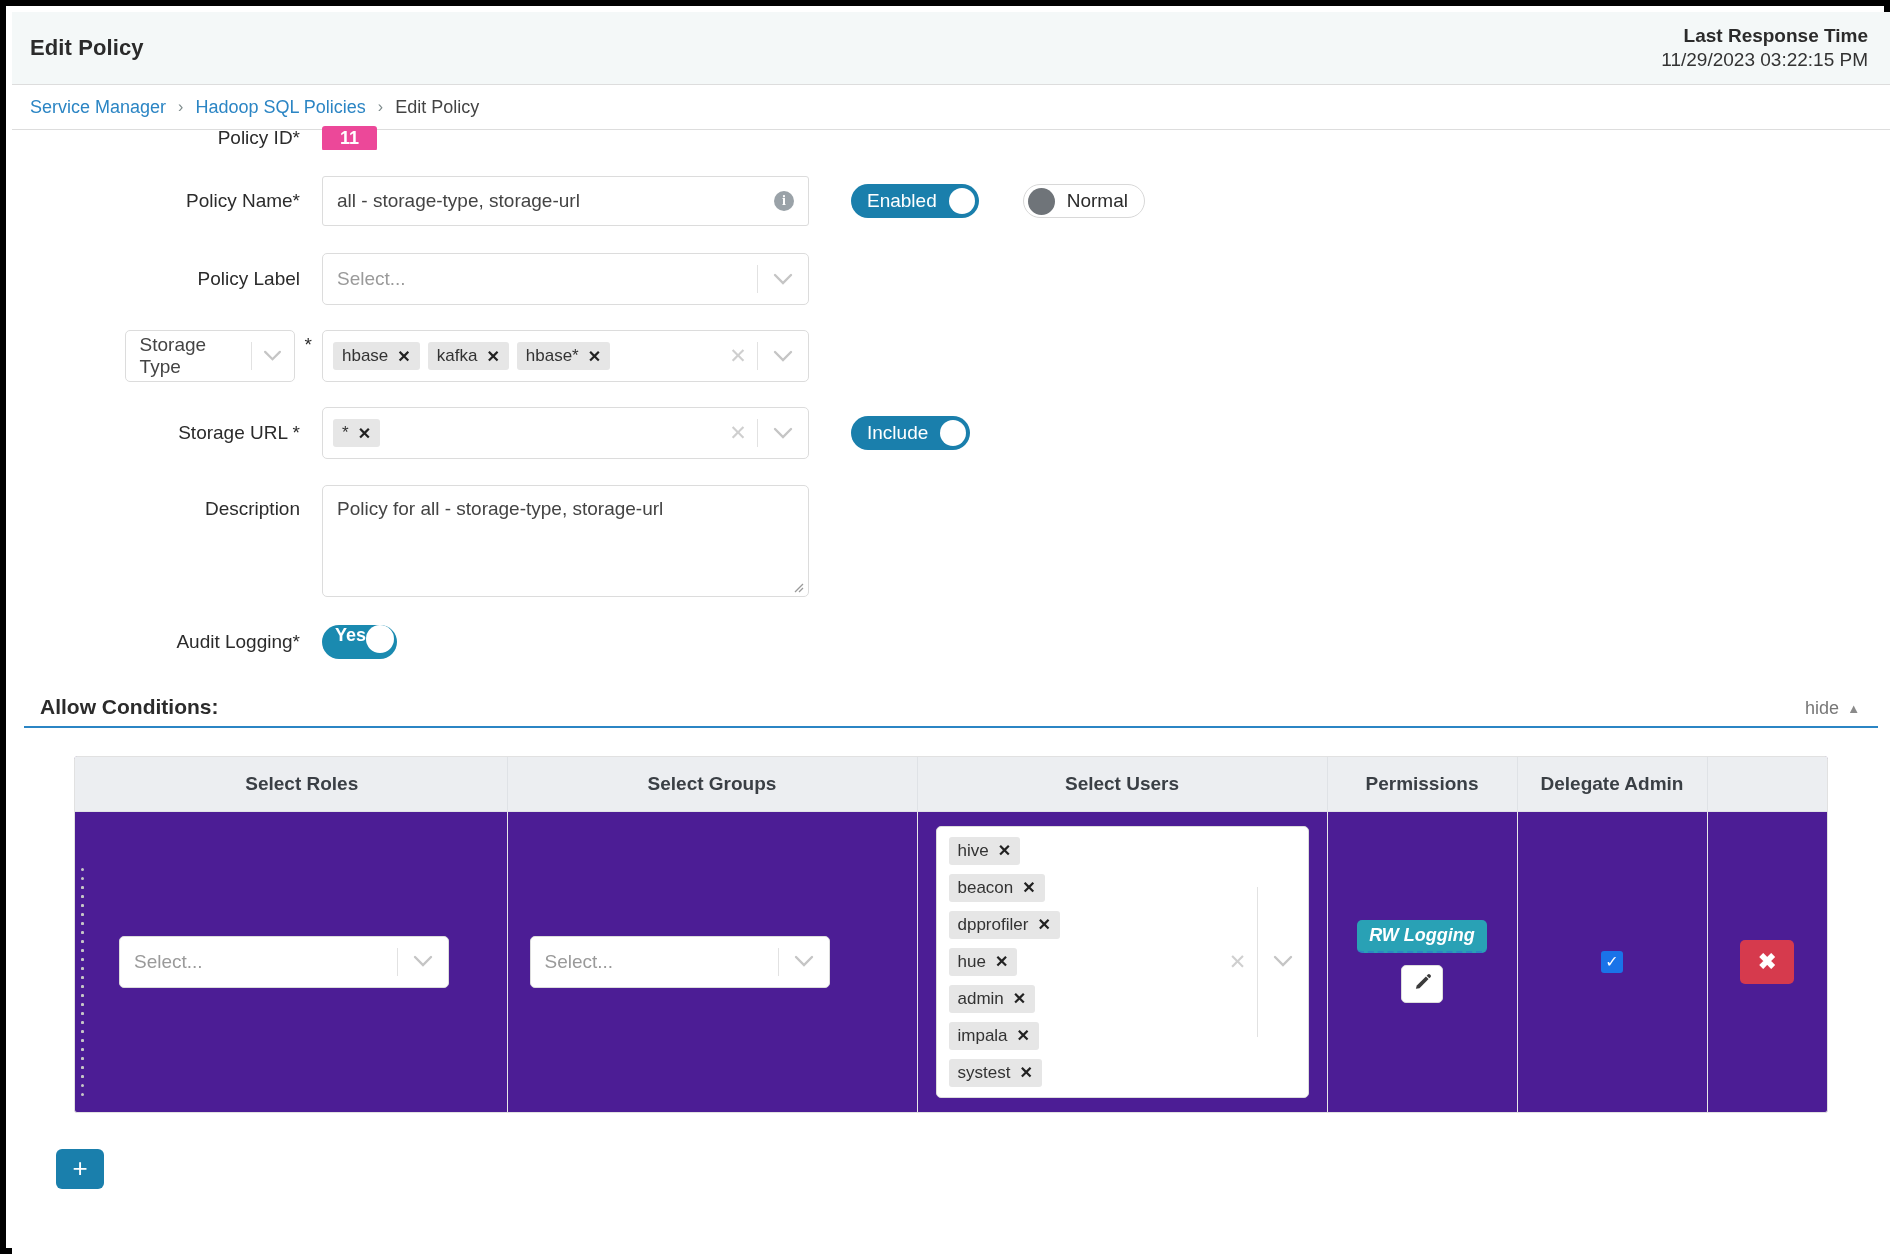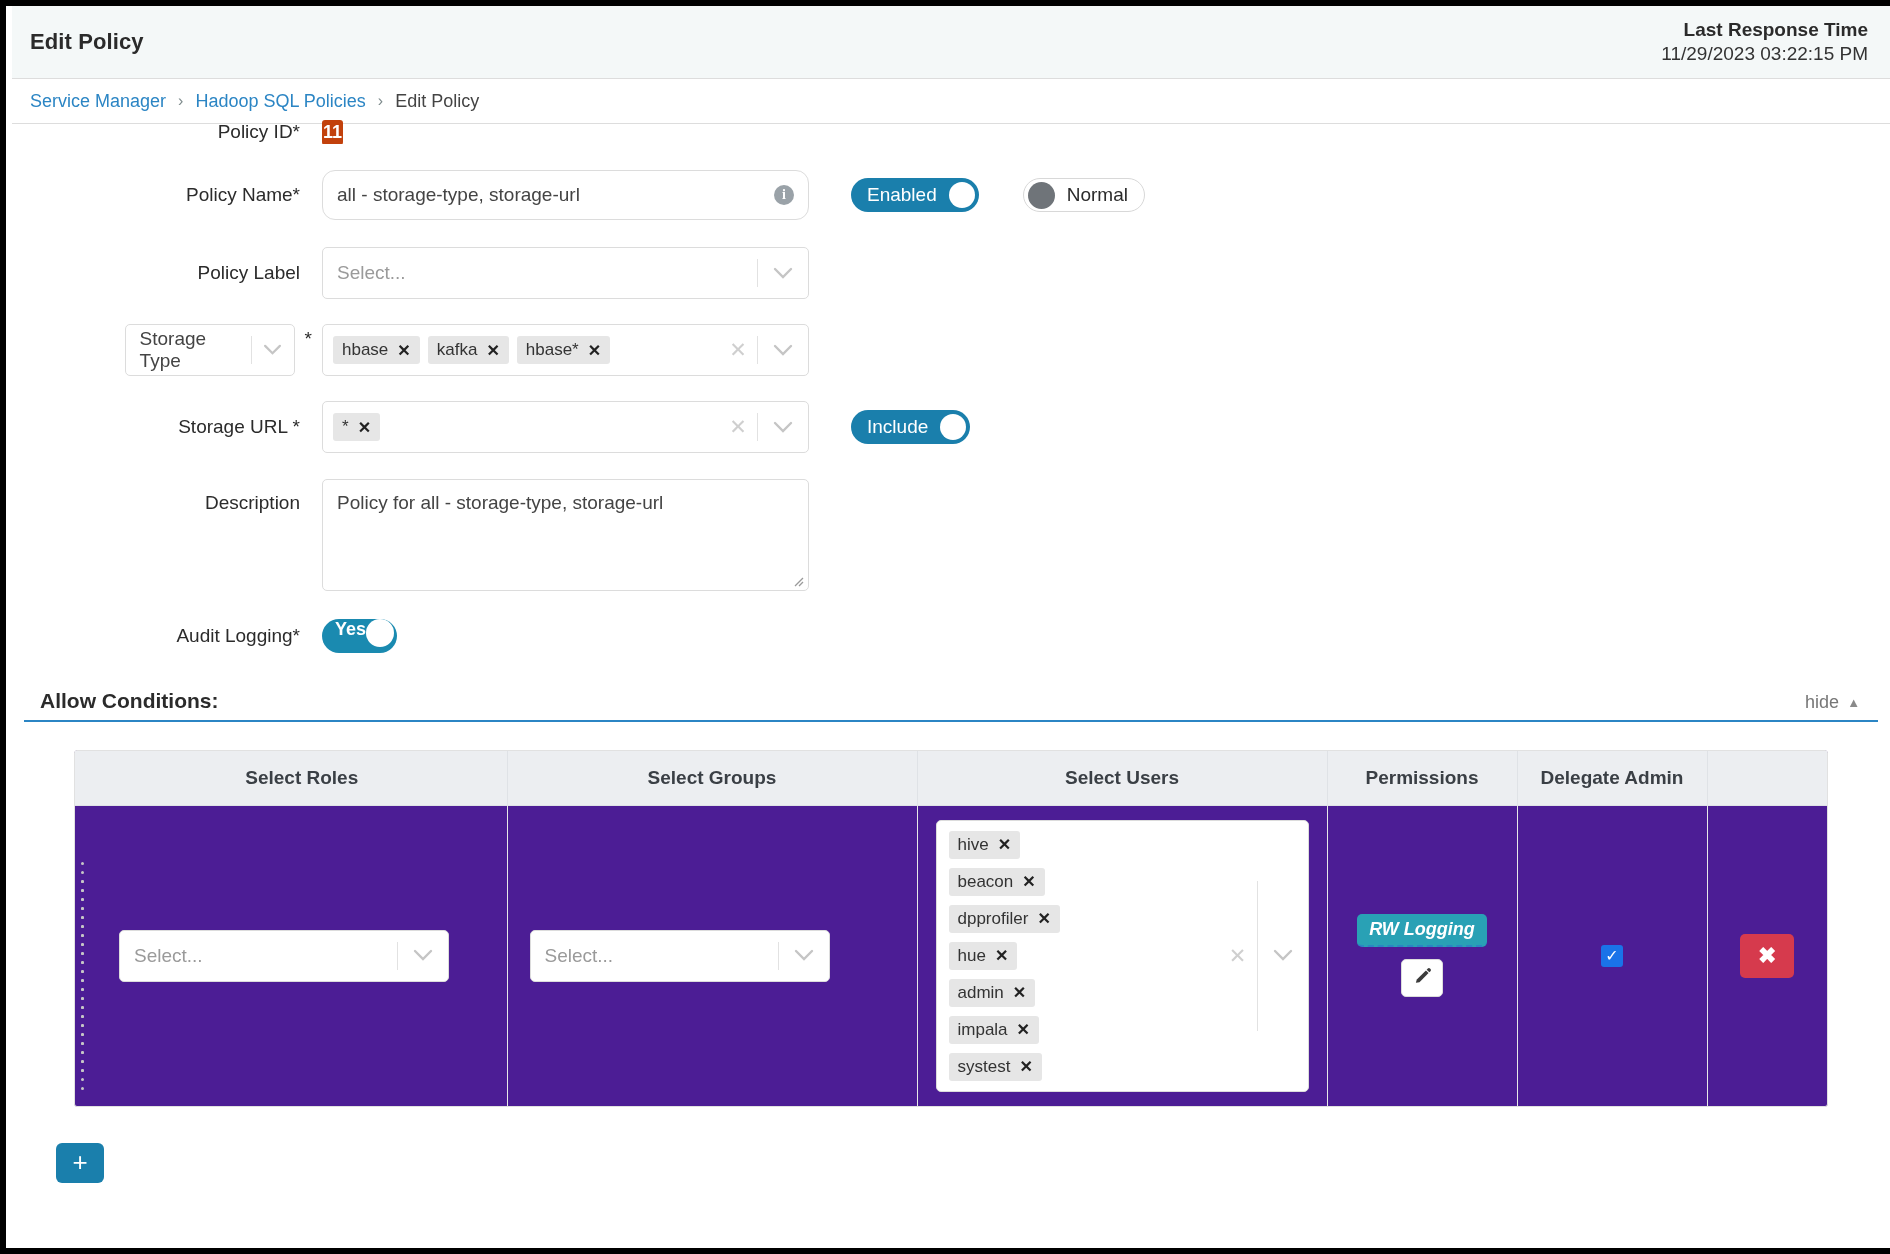--- a/index.html
+++ b/index.html
@@ -11,21 +11,21 @@
     color: #333333;
     overflow: hidden;
     position: relative;
   }
   
   .frame {
     position:absolute; inset:0;
     border: 6px solid #000000;
     background:#ffffff;
   }
-  .page { position:absolute; left:6px; top:0; width:1878px; height:1242px; overflow:hidden; background:#fff; }
+  .page { position:absolute; left:6px; top:6px; width:1878px; height:1242px; overflow:hidden; background:#fff; }
 
   
   .topbar {
     height: 73px;
     background: #f4f8f8;
     border-bottom: 1px solid #dddddd;
     display:flex; align-items:center; justify-content:space-between;
     padding: 0 22px 0 18px;
     position: relative;
   }
@@ -48,21 +48,21 @@
   .formarea { position:relative; padding-top: 0; }
   .row { display:flex; align-items:center; margin-bottom: 0; }
   .lbl {
     width: 310px; text-align:right; padding-right: 22px;
     font-size: 19px; color:#2b2b2b; flex: none;
   }
   .ctrl { flex: none; }
 
   .txtbox {
     width: 487px; height: 50px;
-    border:1px solid #dcdcdc; border-radius:13px; background:#fff;
+    border:1px solid #dcdcdc; border-radius:3px; background:#fff;
     display:flex; align-items:center; padding: 0 14px;
     font-size:19px; color:#444;
   }
   .txtbox .val { flex:1; }
   .info-icon {
     width:20px;height:20px;border-radius:50%;background:#9aa2a8;
     color:#fff;font-size:14px;font-weight:bold;line-height:20px;text-align:center;
     font-family:"Liberation Serif", serif;
   }
   .selbox {
@@ -180,22 +180,22 @@
   .del-btn {
     width:54px;height:44px;background:#d63a4d;border-radius:5px;color:#fff;
     display:flex;align-items:center;justify-content:center;font-size:22px;font-weight:bold;
     margin: 0 auto; cursor:pointer;
   }
   .add-btn {
     margin: 36px 0 0 44px; width:48px;height:40px;background:#1a7fac;border-radius:6px;
     color:#fff;display:flex;align-items:center;justify-content:center;font-size:26px;cursor:pointer;
   }
   .policy-badge {
-    display:inline-block;background:#c2410c;color:#fff;border-radius:3px;
-    padding:2px 1px;font-size:18px;font-weight:bold;
+    display:inline-block;background:#ec4899;color:#fff;border-radius:3px;
+    padding:2px 18px;font-size:18px;font-weight:bold;
   }
 </style>
 </head>
 <body>
 
 <div class="frame">
 <div class="page">
 
   <div class="topbar">
     <div class="page-title">Edit Policy</div>

